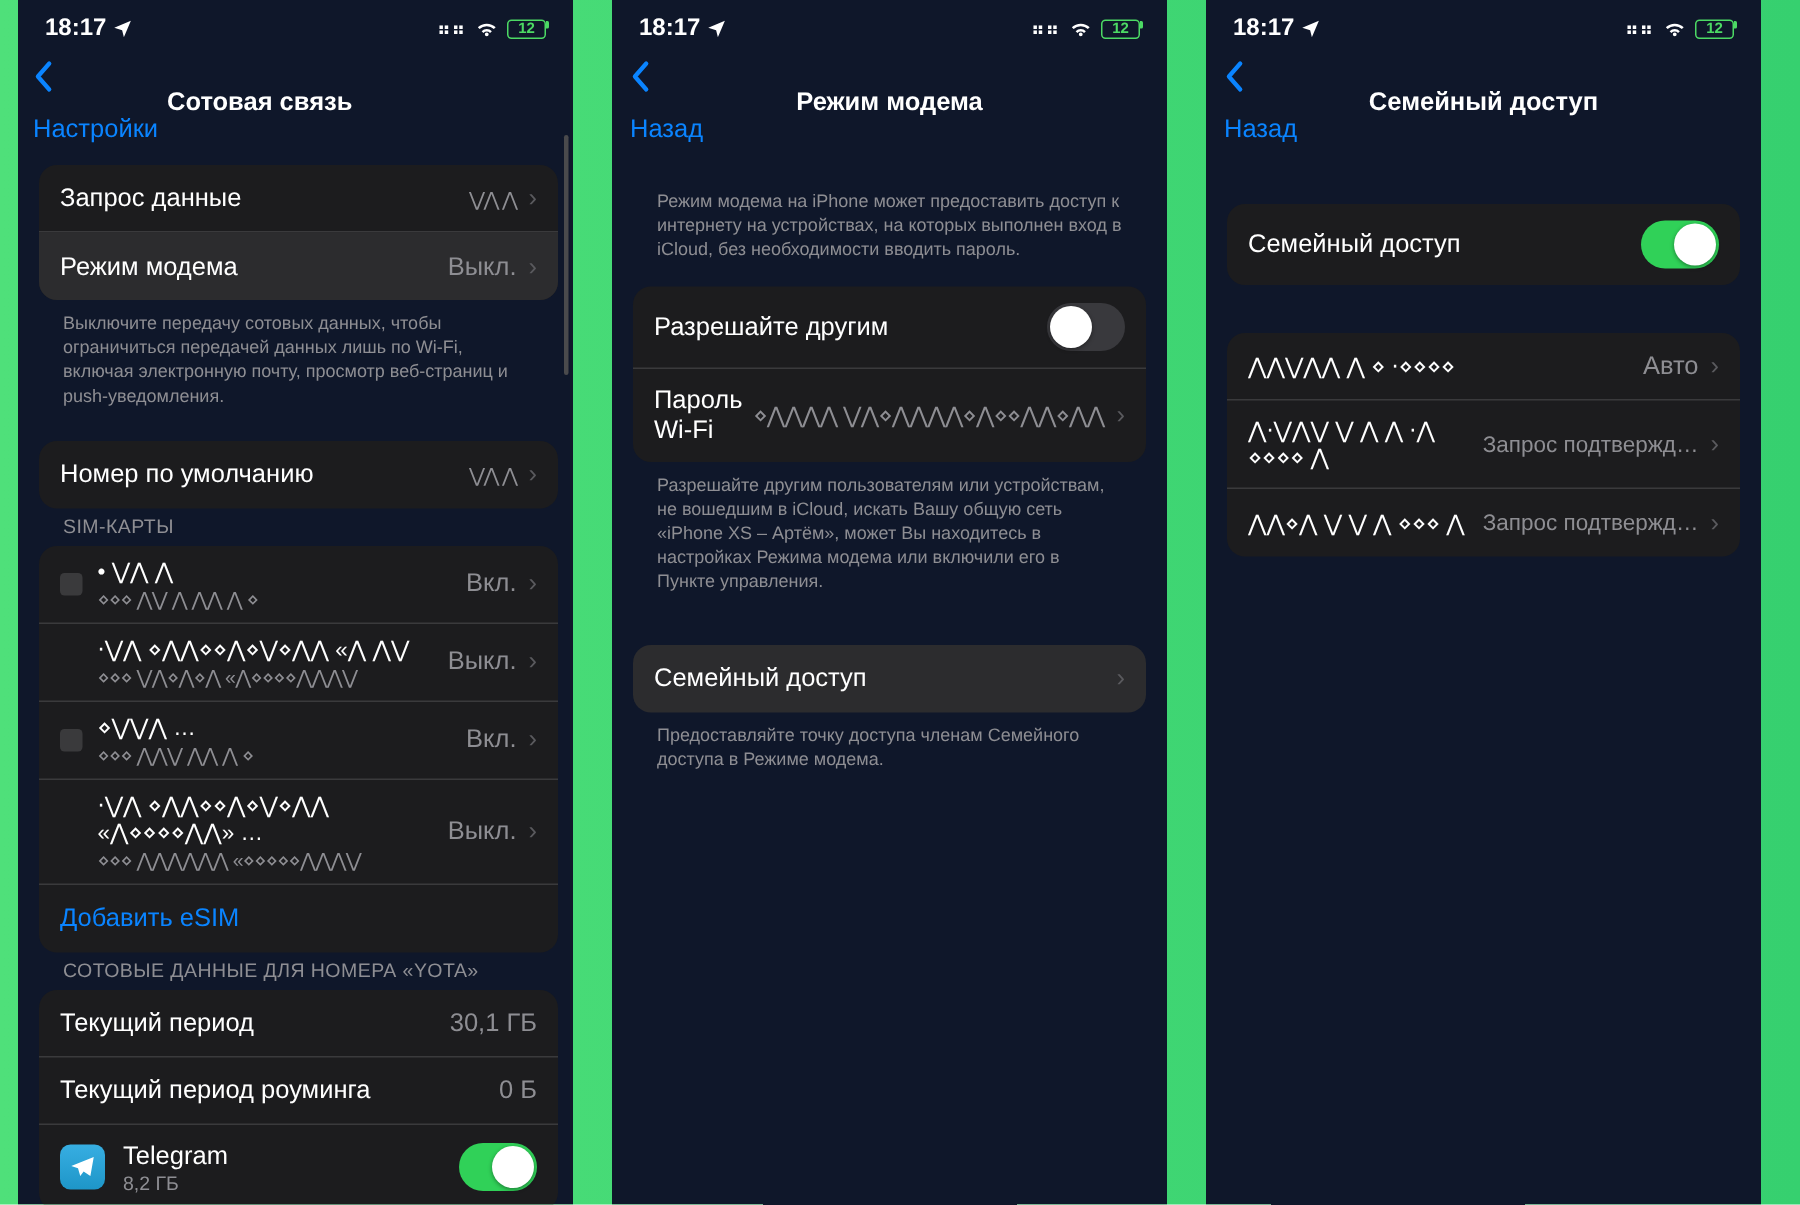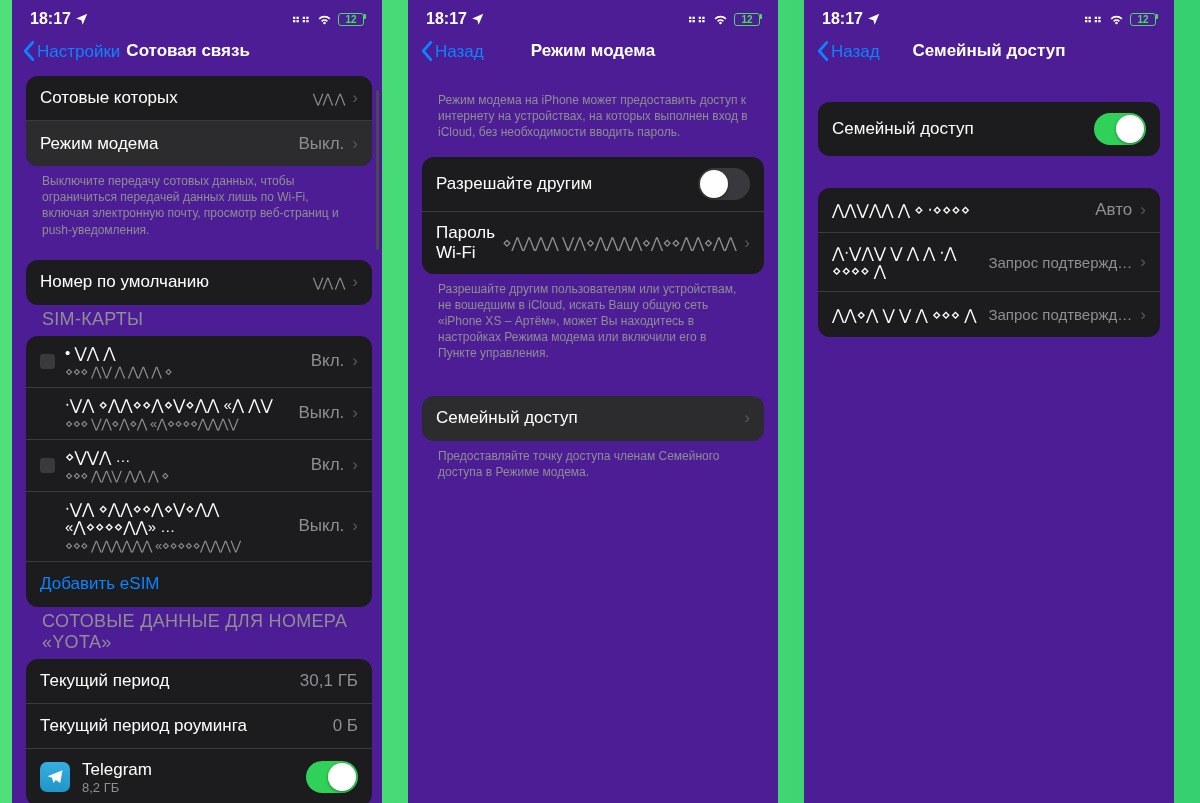--- a/index.html
+++ b/index.html
@@ -1,39 +1,39 @@
 <!DOCTYPE html>
 <html><head>
 <meta charset="utf-8">
 <style>
   * { margin:0; padding:0; box-sizing:border-box; font-family: -apple-system, 'SF Pro Text', 'Helvetica Neue', Arial, sans-serif; }
   body { width:1200px; height:803px; background: linear-gradient(90deg,#4fe07a,#36d06f); display:flex; gap:26px; padding:0 12px; overflow:hidden;}
-  .phone { width:370px; height:803px; background:#4c1d95; position:relative; overflow:hidden; color:#fff; }
+  .phone { width:370px; height:803px; background:#0f172a; position:relative; overflow:hidden; color:#fff; }
   .status-bar { display:flex; justify-content:space-between; align-items:center; padding:10px 18px 4px; font-size:16px; font-weight:600;}
   .status-left{ display:flex; align-items:center; gap:4px;}
   .status-right{ display:flex; align-items:center; gap:5px;}
   .nav-bar { display:flex; align-items:center; padding:8px 12px 14px;}
-  .back { color:#0a84ff; font-size:17px; display:flex; align-items:flex-end; gap:2px; cursor:pointer;}
+  .back { color:#0a84ff; font-size:17px; display:flex; align-items:flex-start; gap:14px; cursor:pointer;flex-direction:column;}
   .title { font-size:17px; font-weight:600; color:#fff; flex:1; text-align:center; margin-left:-50px;}
   .nav-bar.with-back .title { margin-left:0; position:absolute; left:0; right:0; text-align:center; pointer-events:none;}
   .nav-bar.with-back { position:relative;}
   .phone1-title { font-size:17px; font-weight:600; color:#fff;}
   .nav-p1 { display:flex; align-items:center; padding:8px 10px 14px; gap:6px;}
   .nav-p1 .back{ font-size:17px;}
   .content { padding:0 14px; }
   .phone1 .content{ padding-right:10px;}
   .group { background:#1c1c1e; border-radius:12px; overflow:hidden;}
   .row { display:flex; align-items:center; padding:11px 14px; border-bottom:0.5px solid #3a3a3c; font-size:17px; min-height:45px; cursor:pointer;}
   .row:last-child{ border-bottom:none;}
   .row .label{ flex:1; color:#fff; font-size:17px;}
   .row .value{ color:#8e8e93; font-size:17px;}
   .row.selected{ background:#2c2c2e;}
   .chevron{ color:#5a5a5e; margin-left:8px; font-weight:300;}
   .footer-text{ color:#8e8e93; font-size:12px; line-height:1.35; padding:7px 16px 4px;}
-  .header-text{ color:#8e8e93; font-size:18px; padding:4px 16px 6px; text-transform:uppercase; letter-spacing:0.3px;}
+  .header-text{ color:#8e8e93; font-size:13px; padding:4px 16px 6px; text-transform:uppercase; letter-spacing:0.3px;}
   .small-icon{ color:#8e8e93; font-size:13px; letter-spacing:-1px;}
   .sim-line{ display:flex; flex-direction:column; gap:2px; flex:1; min-width:0;}
   .sim-line .sub{ color:#8e8e93; font-size:13px;}
   .sim-line .main-l{ color:#fff; font-size:15px;}
   .sim-row{ padding:8px 14px;}
   .sim-sq{ width:15px;height:15px;border-radius:3px;background:#3a3a3c;margin-right:10px;display:inline-block;flex-shrink:0;}
   .sim-noicon{ width:15px;flex-shrink:0;margin-right:10px;}
   .link-row{ color:#0a84ff; font-size:17px; padding:12px 14px;}
   .toggle{ width:52px;height:32px;border-radius:16px;background:#39393d;position:relative;flex-shrink:0;}
   .toggle .knob{ width:28px;height:28px;border-radius:50%;background:#fff;position:absolute;top:2px;left:2px;box-shadow:0 1px 3px rgba(0,0,0,.4);}
@@ -82,21 +82,21 @@
           <path d="M10 2L3 10l7 8"></path>
         </svg>
       <span>Настройки</span>
     </div>
     <span class="phone1-title">Сотовая связь</span>
   </div>
 
   <div class="content">
     <div class="group">
       <div class="row">
-        <span class="label">Сотовые которых</span>
+        <span class="label">Запрос данные</span>
         <span class="small-icon">⋁⋀ ⋀</span>
         <span class="chevron">›</span>
       </div>
       <div class="row selected">
         <span class="label">Режим модема</span>
         <span class="value">Выкл.</span>
         <span class="chevron">›</span>
       </div>
     </div>
     <div class="footer-text">Выключите передачу сотовых данных, чтобы ограничиться передачей данных лишь по Wi-Fi, включая электронную почту, просмотр веб-страниц и push-уведомления.</div>

